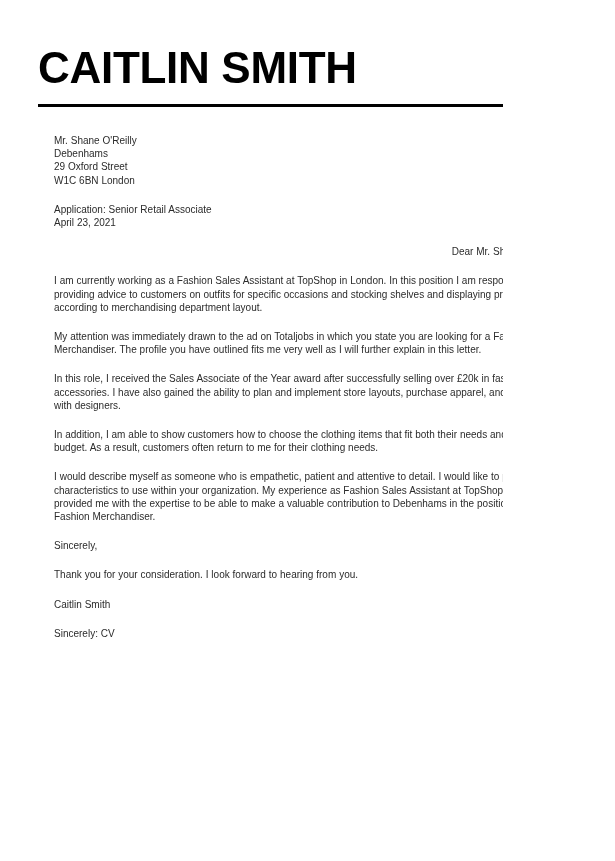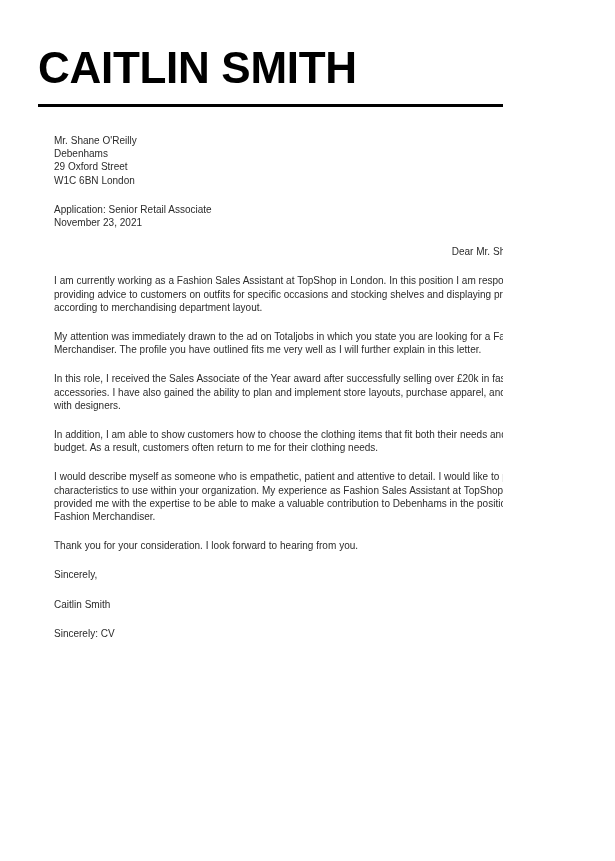--- a/index.html
+++ b/index.html
@@ -93,38 +93,38 @@
       <h1 class="letterhead-name">CAITLIN SMITH</h1>
       <div class="letterhead-rule"></div>
     </div>
 
     <div class="body-block recipient-block">Mr. Shane O'Reilly
 Debenhams
 29 Oxford Street
 W1C 6BN London</div>
 
     <div class="body-block subject-block">Application: Senior Retail Associate
-November 23, 2021</div>
+April 23, 2021</div>
 
     <div class="body-block salutation-block">Dear Mr. Shane O'Reilly,</div>
 
     <p class="body-block para">I am currently working as a Fashion Sales Assistant at TopShop in London. In this position I am responsible for providing advice to customers on outfits for specific occasions and stocking shelves and displaying products  according to merchandising department layout.</p>
 
     <p class="body-block para">My attention was immediately drawn to the ad on Totaljobs in which you state you are looking for a Fashion Merchandiser. The profile you have outlined fits me very well as I will further explain in this letter.</p>
 
     <p class="body-block para">In this role, I received the Sales Associate of the Year award after successfully selling over £20k in fashion accessories. I have also gained the ability to plan and implement store layouts, purchase apparel, and collaborate with designers.</p>
 
 
     <p class="body-block para">In addition, I am able to show customers how to choose the clothing items that fit both their needs and their budget. As a result, customers often return to me for their clothing needs.</p>
 
     <p class="body-block para">I would describe myself as someone who is empathetic, patient and attentive to detail. I would like to put these characteristics to use within your organization. My experience as Fashion Sales Assistant at TopShop , has provided me with the expertise to be able to make a valuable contribution to Debenhams in the position of Fashion Merchandiser.</p>
 
 
+    <p class="body-block closing-sincerely">Sincerely,</p>
+
     <p class="body-block closing-thanks">Thank you for your consideration. I look forward to hearing from you.</p>
-
-    <p class="body-block closing-sincerely">Sincerely,</p>
 
     <p class="body-block closing-signature">Caitlin Smith</p>
 
     <p class="body-block closing-attachment">Sincerely: CV</p>
 
   </div>
 </div>
 
 </body></html>

